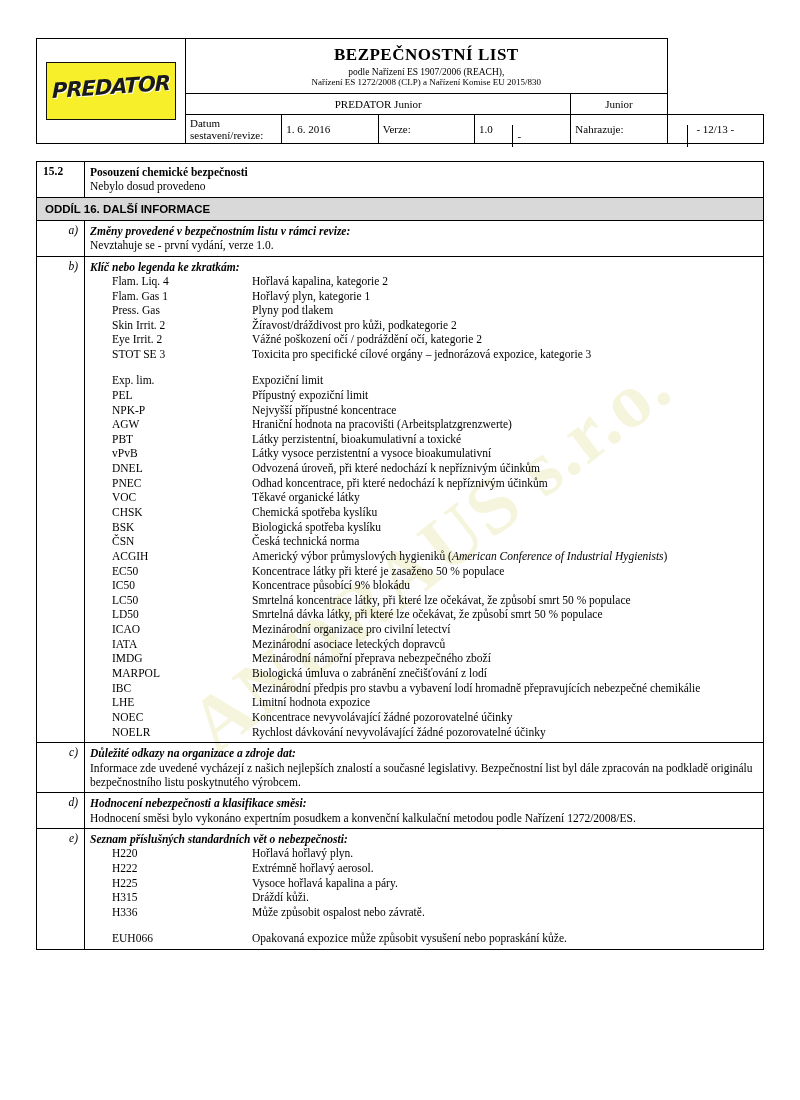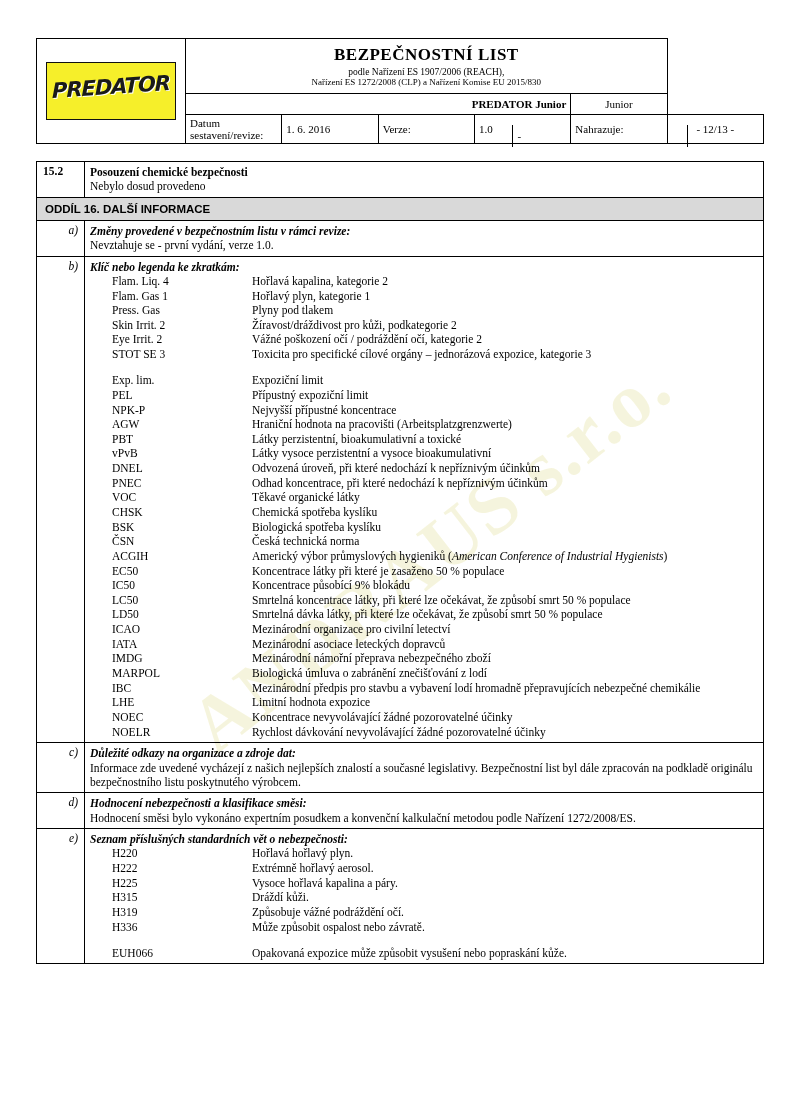--- a/index.html
+++ b/index.html
@@ -99,23 +99,23 @@
     letter-spacing: 0.5px;
   }
   .title-sub {
     font-size: 9.5px;
     margin-top: 2px;
   }
   .title-sub2 {
     font-size: 9px;
   }
   .product-cell {
-    text-align: right;
+    text-align: center;
     font-size: 15px;
-    font-weight: bold;
+    font-weight: normal;
     padding: 4px !important;
     margin-top: 14px;
   }
   .strana-cell {
     width: 66px;
     text-align: center;
     font-size: 11px;
   }
   .row2 td { font-size: 11px; height: 18px; }
 
@@ -425,24 +425,20 @@
                 </tr>
                 <tr>
                   <td class="term">H225</td>
                   <td>Vysoce hořlavá kapalina a páry.</td>
                 </tr>
                 <tr>
                   <td class="term">H315</td>
                   <td>Dráždí kůži.</td>
                 </tr>
                 <tr>
-                  <td class="term">H319</td>
-                  <td>Způsobuje vážné podráždění očí.</td>
-                </tr>
-                <tr>
                   <td class="term">H336</td>
                   <td>Může způsobit ospalost nebo závratě.</td>
                 </tr>
               </tbody>
         </table>
         <table class="defs">
           <tbody id="e-group2">
                 <tr class="spacer-row">
                   <td colspan="2"></td>
                 </tr>

